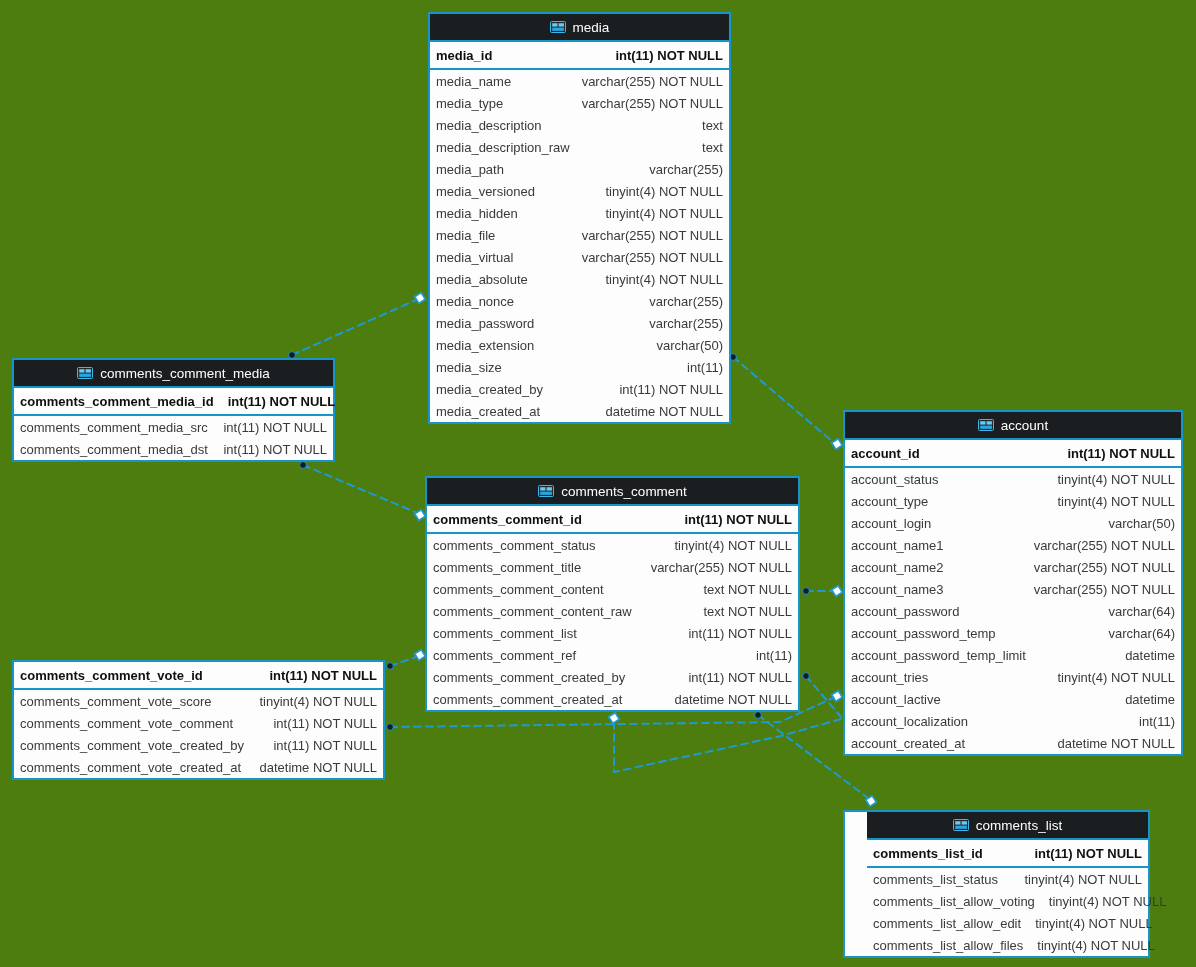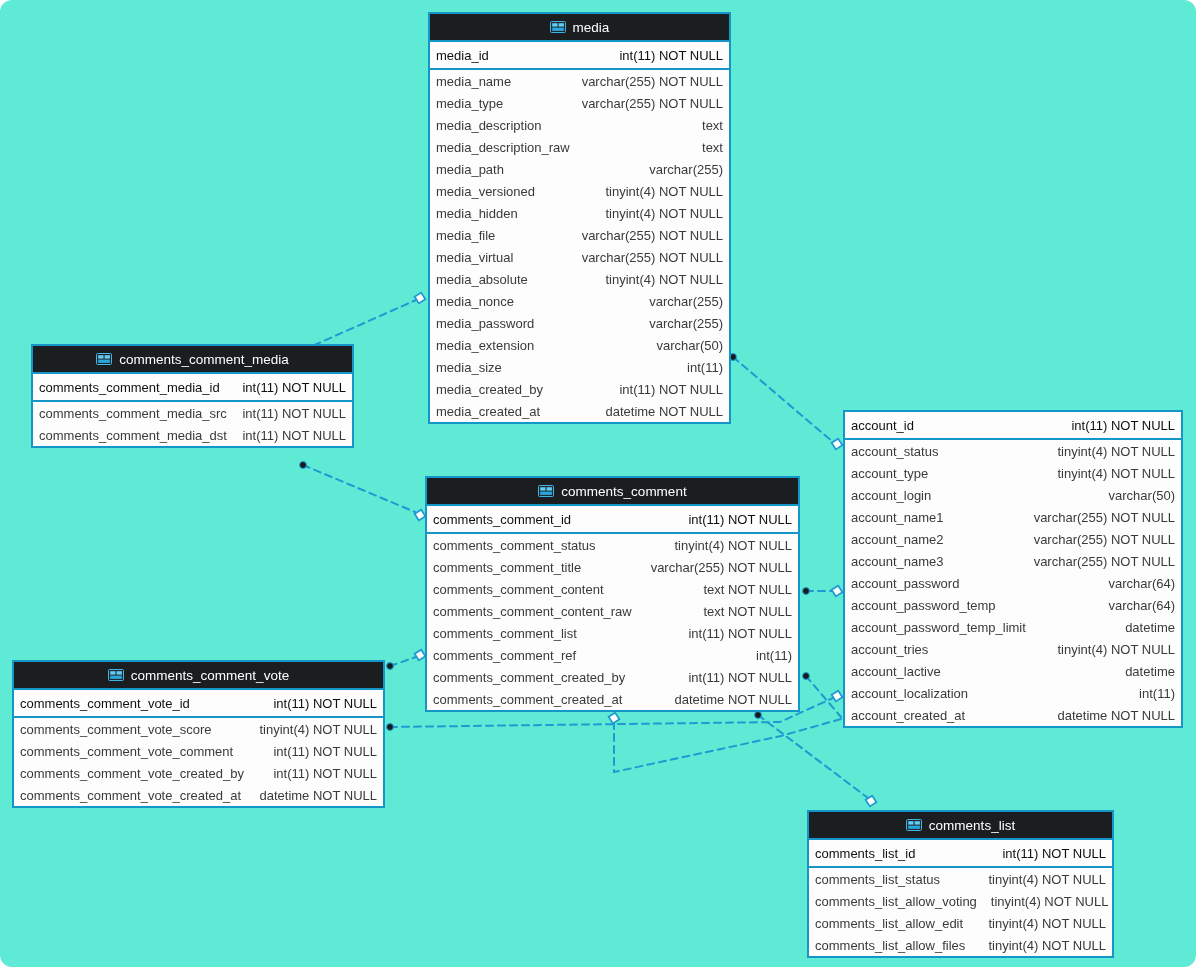--- a/index.html
+++ b/index.html
@@ -1,26 +1,26 @@
 <!DOCTYPE html>
 <html><head>
 <meta charset="utf-8">
 <style>
   html,body{margin:0;padding:0;background:#ffffff;}
   body{font-family:"Liberation Sans","DejaVu Sans",sans-serif;}
-  .canvas{position:relative;width:1196px;height:967px;background:#5eead4;overflow:hidden;border-radius:12px;}
+  .canvas{position:relative;width:1196px;height:967px;background:#4d7c0f;overflow:hidden;}
   #rel-svg{position:absolute;left:0;top:0;width:1196px;height:967px;}
   .rel-line{fill:none;stroke:#1e9ad3;stroke-width:2;stroke-dasharray:7 5;stroke-linecap:round;}
   .rel-circle{fill:#17191b;stroke:#1e9ad3;stroke-width:1;}
   .rel-diamond{fill:#ffffff;stroke:#1e9ad3;stroke-width:1.8;}
   .db-table{position:absolute;background:#fdfdfd;border:2px solid #1696c8;box-sizing:border-box;}
   .thead{background:#1b1e20;color:#ffffff;height:26px;display:flex;align-items:center;justify-content:center;gap:7px;font-size:13.5px;border-bottom:2px solid #1696c8;}
   .ticon{width:16px;height:12px;flex:0 0 auto;}
   .row{display:flex;align-items:center;height:22px;padding:0 6px;font-size:13px;color:#3a3a3a;white-space:nowrap;box-sizing:border-box;}
-  .row.pk{height:28px;font-weight:normal;color:#0f0f0f;border-bottom:2px solid #1696c8;}
+  .row.pk{height:28px;font-weight:bold;color:#0f0f0f;border-bottom:2px solid #1696c8;}
   .cname{flex:0 0 auto;}
   .ctype{margin-left:auto;padding-left:14px;}
 </style>
 </head>
 <body>
 
 <div class="canvas">
   <svg id="rel-svg">
       <g>
         <polyline points="292,355 416,300" class="rel-line"></polyline>
@@ -141,21 +141,21 @@
           <div class="row">
             <span class="cname">media_created_by</span>
             <span class="ctype">int(11) NOT NULL</span>
           </div>
           <div class="row">
             <span class="cname">media_created_at</span>
             <span class="ctype">datetime NOT NULL</span>
           </div>
         </div>
       </div>
-      <div class="db-table" style="left: 12px; top: 344px; width: 323px; margin-left: 19px;">
+      <div class="db-table" style="left: 12px; top: 358px; width: 323px;">
         <div class="thead">
           <svg class="ticon" viewBox="0 0 16 12">
             <rect x="0.5" y="0.5" width="15" height="11" rx="1" fill="#23282a" stroke="#3fb5e8" stroke-width="1"></rect>
             <rect x="2.2" y="2.2" width="5.3" height="3.4" fill="#63cdf7"></rect>
             <rect x="8.6" y="2.2" width="5.3" height="3.4" fill="#63cdf7"></rect>
             <rect x="2.2" y="6.6" width="11.7" height="3.3" fill="#2aa5dd"></rect>
           </svg>
           <span class="tname">comments_comment_media</span>
         </div>
         <div class="row pk">
@@ -216,20 +216,29 @@
             <span class="cname">comments_comment_created_by</span>
             <span class="ctype">int(11) NOT NULL</span>
           </div>
           <div class="row">
             <span class="cname">comments_comment_created_at</span>
             <span class="ctype">datetime NOT NULL</span>
           </div>
         </div>
       </div>
       <div class="db-table" style="left: 843px; top: 410px; width: 340px;">
+        <div class="thead">
+          <svg class="ticon" viewBox="0 0 16 12">
+            <rect x="0.5" y="0.5" width="15" height="11" rx="1" fill="#23282a" stroke="#3fb5e8" stroke-width="1"></rect>
+            <rect x="2.2" y="2.2" width="5.3" height="3.4" fill="#63cdf7"></rect>
+            <rect x="8.6" y="2.2" width="5.3" height="3.4" fill="#63cdf7"></rect>
+            <rect x="2.2" y="6.6" width="11.7" height="3.3" fill="#2aa5dd"></rect>
+          </svg>
+          <span class="tname">account</span>
+        </div>
         <div class="row pk">
           <span class="cname">account_id</span>
           <span class="ctype">int(11) NOT NULL</span>
         </div>
         <div>
           <div class="row">
             <span class="cname">account_status</span>
             <span class="ctype">tinyint(4) NOT NULL</span>
           </div>
           <div class="row">
@@ -276,29 +285,20 @@
             <span class="cname">account_localization</span>
             <span class="ctype">int(11)</span>
           </div>
           <div class="row">
             <span class="cname">account_created_at</span>
             <span class="ctype">datetime NOT NULL</span>
           </div>
         </div>
       </div>
       <div class="db-table" style="left: 12px; top: 660px; width: 373px;">
-        <div class="thead">
-          <svg class="ticon" viewBox="0 0 16 12">
-            <rect x="0.5" y="0.5" width="15" height="11" rx="1" fill="#23282a" stroke="#3fb5e8" stroke-width="1"></rect>
-            <rect x="2.2" y="2.2" width="5.3" height="3.4" fill="#63cdf7"></rect>
-            <rect x="8.6" y="2.2" width="5.3" height="3.4" fill="#63cdf7"></rect>
-            <rect x="2.2" y="6.6" width="11.7" height="3.3" fill="#2aa5dd"></rect>
-          </svg>
-          <span class="tname">comments_comment_vote</span>
-        </div>
         <div class="row pk">
           <span class="cname">comments_comment_vote_id</span>
           <span class="ctype">int(11) NOT NULL</span>
         </div>
         <div>
           <div class="row">
             <span class="cname">comments_comment_vote_score</span>
             <span class="ctype">tinyint(4) NOT NULL</span>
           </div>
           <div class="row">
@@ -308,21 +308,21 @@
           <div class="row">
             <span class="cname">comments_comment_vote_created_by</span>
             <span class="ctype">int(11) NOT NULL</span>
           </div>
           <div class="row">
             <span class="cname">comments_comment_vote_created_at</span>
             <span class="ctype">datetime NOT NULL</span>
           </div>
         </div>
       </div>
-      <div class="db-table" style="left: 807px; top: 810px; width: 307px;">
+      <div class="db-table" style="left: 843px; top: 810px; width: 307px; padding-left: 22px;">
         <div class="thead">
           <svg class="ticon" viewBox="0 0 16 12">
             <rect x="0.5" y="0.5" width="15" height="11" rx="1" fill="#23282a" stroke="#3fb5e8" stroke-width="1"></rect>
             <rect x="2.2" y="2.2" width="5.3" height="3.4" fill="#63cdf7"></rect>
             <rect x="8.6" y="2.2" width="5.3" height="3.4" fill="#63cdf7"></rect>
             <rect x="2.2" y="6.6" width="11.7" height="3.3" fill="#2aa5dd"></rect>
           </svg>
           <span class="tname">comments_list</span>
         </div>
         <div class="row pk">

